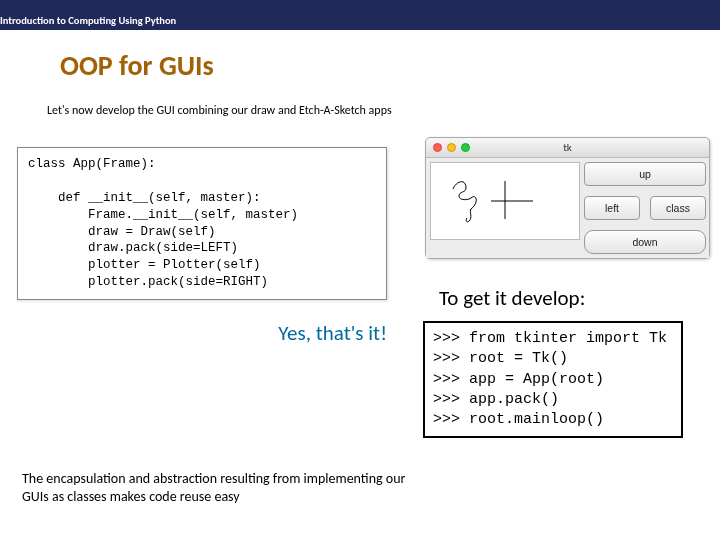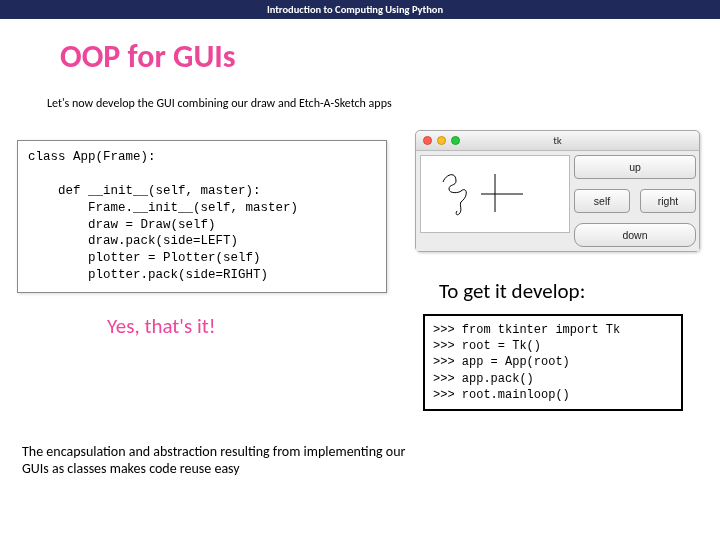--- a/index.html
+++ b/index.html
@@ -7,29 +7,29 @@
     width: 720px;
     height: 540px;
     background: #fff;
     font-family: Calibri, "Segoe UI", sans-serif;
     position: relative;
     overflow: hidden;
   }
   .header-bar {
     background: #1f2a5a;
     color: #fff;
-    text-align: center;
-    padding: 3px 10px 3px 0;
+    text-align: left;
+    padding: 14px 10px 3px 0;
     font-size: 10.5px;
     font-weight: 600;
   }
   .title {
-    font-size: 32px;
+    font-size: 28px;
     font-weight: 700;
-    color: #ec4899;
+    color: #a16207;
     margin: 18px 0 20px 60px;
   }
   .intro {
     font-size: 12px;
     color: #000;
     margin: 0 0 30px 47px;
   }
   .content {
     display: flex;
     flex-direction: row;
@@ -45,22 +45,23 @@
     padding: 8px 10px;
     font-family: "Courier New", monospace;
     font-size: 12.5px;
     line-height: 1.35;
     white-space: pre;
     box-shadow: 1px 1px 3px rgba(0,0,0,0.15);
   }
   .code-box-class { margin-bottom: 20px; }
   .yes-thats-it {
     font-size: 21px;
-    color: #ec4899;
+    color: #0369a1;
     margin: 18px 0 0 90px;
+    text-align: right;
   }
   .conclusion {
     font-size: 14px;
     color: #000;
     margin: 32px 0 0 22px;
     width: 400px;
     line-height: 1.25;
   }
   .right-col {
     display: flex;
@@ -68,20 +69,21 @@
     margin-left: 28px;
     width: 290px;
   }
   .tk-window {
     border: 1px solid #aaa;
     border-radius: 5px;
     background: #ececec;
     width: 285px;
     margin-top: -10px;
     box-shadow: 1px 1px 3px rgba(0,0,0,0.2);
+    margin-left: 10px;
   }
   .tk-titlebar {
     display: flex;
     align-items: center;
     height: 20px;
     background: linear-gradient(#f7f7f7, #dcdcdc);
     border-bottom: 1px solid #bbb;
     border-radius: 5px 5px 0 0;
     position: relative;
   }
@@ -135,21 +137,21 @@
   .to-get {
     font-size: 21px;
     color: #000;
     margin: 26px 0 10px 24px;
   }
   .repl-box {
     border: 2px solid #000;
     background: #fff;
     padding: 6px 8px;
     font-family: "Courier New", monospace;
-    font-size: 12px;
+    font-size: 15px;
     line-height: 1.35;
     white-space: pre;
     width: 260px;
     margin-left: 8px;
   }
 </style>
 </head>
 <body>
 
 <div class="header-bar">Introduction to Computing Using Python</div>
@@ -185,22 +187,22 @@
       </div>
       <div class="tk-body">
         <div class="canvas-area">
           <svg width="150" height="78" viewBox="0 0 150 78">
             <path d="M 22 26 C 25 18, 35 15, 35 25 C 35 30, 28 28, 28 33 C 28 38, 38 37, 40 35 C 46 30, 48 40, 40 46 C 38 48, 42 55, 38 58 C 36 60, 34 58, 36 55" stroke="#000" stroke-width="1" fill="none"></path>
             <path d="M 74 18 L 74 56 M 60 38 L 102 38" stroke="#000" stroke-width="1" fill="none"></path>
           </svg>
         </div>
         <div class="button-grid">
           <div class="tk-btn up">up</div>
-          <div class="tk-btn">self</div>
-          <div class="tk-btn">right</div>
+          <div class="tk-btn">left</div>
+          <div class="tk-btn">class</div>
           <div class="tk-btn down">down</div>
         </div>
       </div>
     </div>
 
     <div class="to-get">To get it develop:</div>
 
     <div class="repl-box">&gt;&gt;&gt; from tkinter import Tk
 &gt;&gt;&gt; root = Tk()
 &gt;&gt;&gt; app = App(root)

